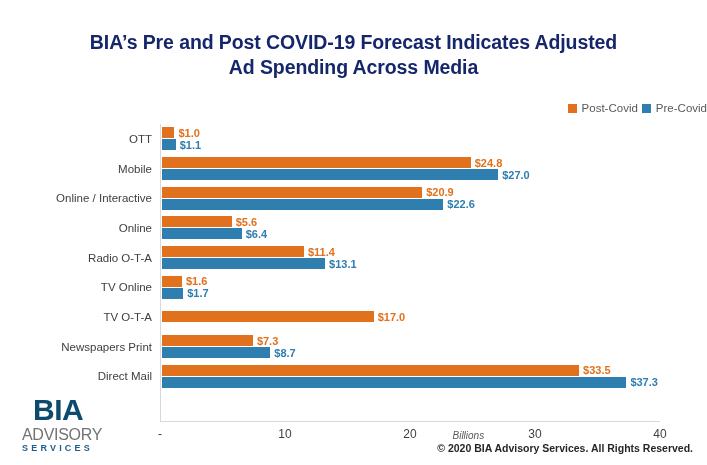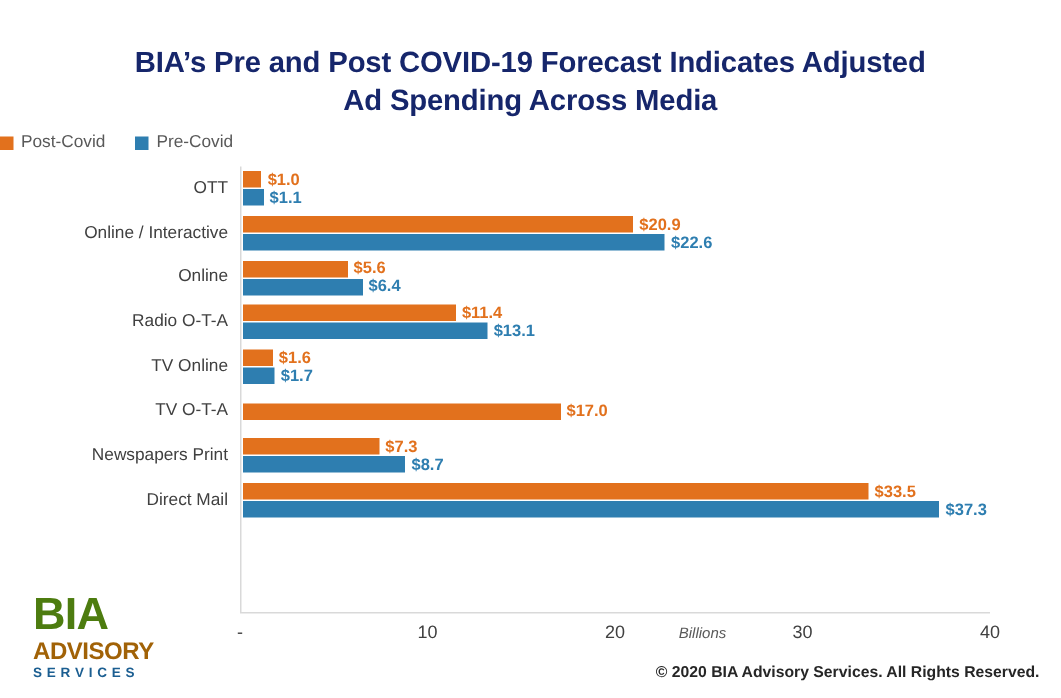--- a/index.html
+++ b/index.html
@@ -25,24 +25,24 @@
     letter-spacing: -0.1px;
     padding: 8px 44px 0 44px;
     box-sizing: border-box;
     margin-top: 22px;
   }
   #chart-title .title-line { display: block; }
 
   
   #legend {
     display: flex;
-    justify-content: flex-start;
+    justify-content: flex-end;
     align-items: center;
-    gap: 20px;
-    margin-top: 7px;
+    gap: 4px;
+    margin-top: 20px;
     height: 16px;
   }
   .legend-item {
     display: flex;
     align-items: center;
     gap: 5px;
   }
   .legend-swatch {
     width: 9px;
     height: 9px;
@@ -158,39 +158,40 @@
   #logo {
     position: absolute;
     left: 22px;
     top: 2px;
     width: 112px;
     height: 58px;
   }
   #logo-bia {
     font-size: 30px;
     font-weight: bold;
-    color: #4d7c0f;
+    color: #0c4a6e;
     letter-spacing: -0.5px;
     line-height: 30px;
     display: block;
     position: relative;
+    margin-left: 11px;
   }
   #logo-swoosh {
     position: absolute;
     left: 27px;
     top: -3px;
     width: 17px;
     height: 11px;
     overflow: hidden;
   }
   #logo-advisory {
     display: block;
     font-size: 16px;
-    font-weight: bold;
-    color: #a16207;
+    font-weight: normal;
+    color: #737373;
     letter-spacing: -0.3px;
     line-height: 17px;
     margin-top: 1px;
   }
   #logo-services {
     display: block;
     font-size: 9px;
     font-weight: bold;
     color: #1B5E91;
     letter-spacing: 3.2px;
@@ -230,20 +231,33 @@
       <div class="cat-row">
         <span class="cat-label">OTT</span>
         <div class="bar-group">
           <div class="bar-line post">
             <div class="bar" style="width: 2.5%;"></div>
             <span class="bar-value" style="left: 2.5%;">$1.0</span>
           </div>
           <div class="bar-line pre">
             <div class="bar" style="width: 2.75%;"></div>
             <span class="bar-value" style="left: 2.75%;">$1.1</span>
+          </div>
+        </div>
+      </div>
+      <div class="cat-row">
+        <span class="cat-label">Mobile</span>
+        <div class="bar-group">
+          <div class="bar-line post">
+            <div class="bar" style="width: 62%;"></div>
+            <span class="bar-value" style="left: 62%;">$24.8</span>
+          </div>
+          <div class="bar-line pre">
+            <div class="bar" style="width: 67.5%;"></div>
+            <span class="bar-value" style="left: 67.5%;">$27.0</span>
           </div>
         </div>
       </div>
       <div class="cat-row">
         <span class="cat-label">Online / Interactive</span>
         <div class="bar-group">
           <div class="bar-line post">
             <div class="bar" style="width: 52.25%;"></div>
             <span class="bar-value" style="left: 52.25%;">$20.9</span>
           </div>

